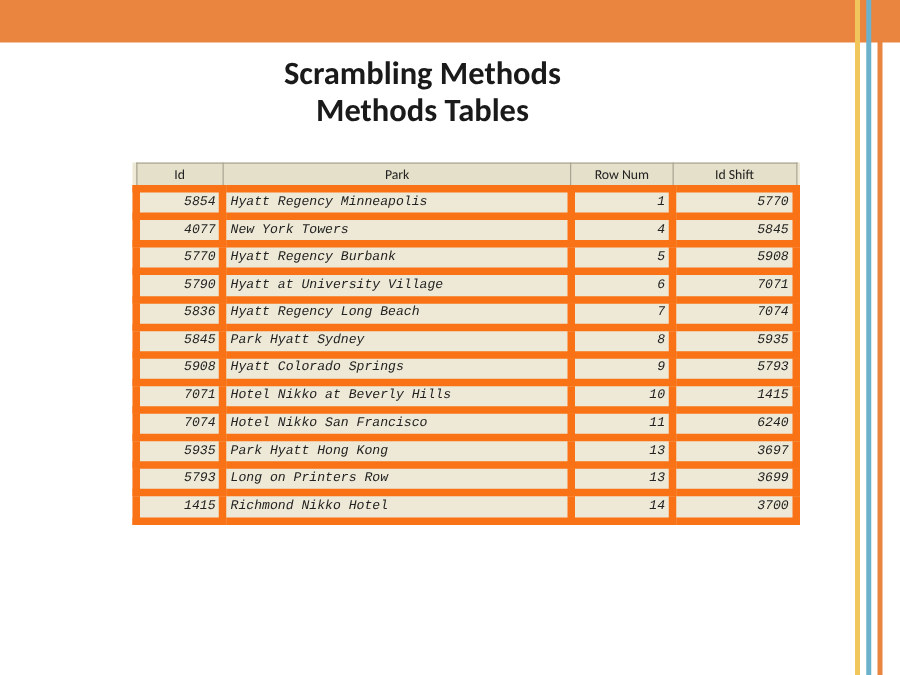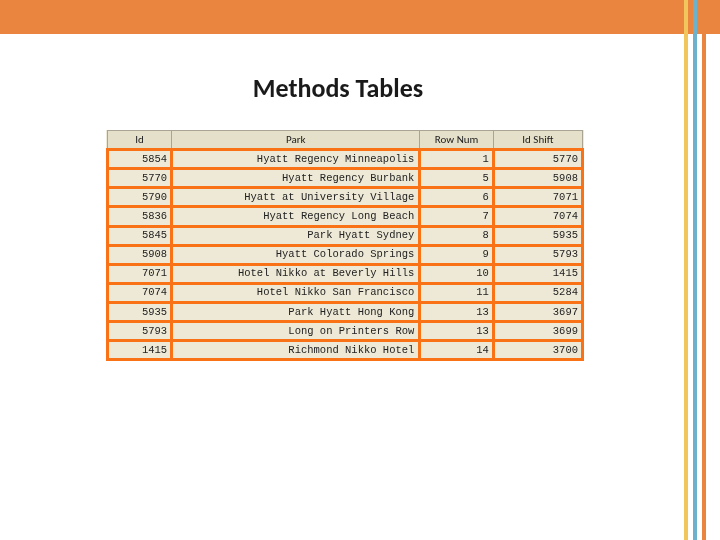--- a/index.html
+++ b/index.html
@@ -45,63 +45,64 @@
     font-size: 26px;
     font-weight: 700;
     color: #1a1a1a;
     line-height: 1.15;
   }
 
   .table-wrap {
     position: absolute;
     top: 130px;
     left: 106px;
-    width: 478px;
+    width: 534px;
   }
   table.data {
     border-collapse: collapse;
     width: 100%;
     background: #eee9d6;
     font-family: "Courier New", monospace;
     font-size: 10.5px;
     color: #222;
   }
   table.data th {
     background: #e5e0c9;
     border: 1px solid #a9a493;
     font-family: Calibri, Arial, sans-serif;
     font-size: 11px;
     font-weight: 400;
     padding: 2px 4px;
     text-align: center;
   }
   table.data td {
-    border: 3px solid #f97316;
+    border: 6px solid #f97316;
     padding: 1.5px 4px;
     line-height: 1.25;
+    font-style: italic;
   }
   table.data td.num { text-align: right; padding-right: 3px; }
-  table.data td.txt { text-align: right; padding-left: 3px; }
+  table.data td.txt { text-align: left; padding-left: 3px; }
 
   col.c-id    { width: 70px; }
   col.c-name  { width: 282px; }
   col.c-row   { width: 82px; }
   col.c-shift { width: 100px; }
 </style>
 </head>
 <body>
 <div class="slide">
 
   <div class="top-bar"></div>
   <div class="side-bar side1"></div>
   <div class="side-bar side2"></div>
   <div class="side-bar side3"></div>
 
   <div class="title">
-    <br>
+    <span>Scrambling Methods</span><br>
     <span>Methods Tables</span>
   </div>
 
   <div class="table-wrap">
     <table class="data">
       <colgroup>
         <col class="c-id">
           <col class="c-name">
           <col class="c-row">
           <col class="c-shift">
@@ -113,20 +114,26 @@
           <th>Row Num</th>
           <th>Id Shift</th>
         </tr>
       </thead>
       <tbody>
           <tr>
             <td class="num">5854</td>
             <td class="txt">Hyatt Regency Minneapolis</td>
             <td class="num">1</td>
             <td class="num">5770</td>
+          </tr>
+          <tr>
+            <td class="num">4077</td>
+            <td class="txt">New York Towers</td>
+            <td class="num">4</td>
+            <td class="num">5845</td>
           </tr>
           <tr>
             <td class="num">5770</td>
             <td class="txt">Hyatt Regency Burbank</td>
             <td class="num">5</td>
             <td class="num">5908</td>
           </tr>
           <tr>
             <td class="num">5790</td>
             <td class="txt">Hyatt at University Village</td>
@@ -154,21 +161,21 @@
           <tr>
             <td class="num">7071</td>
             <td class="txt">Hotel Nikko at Beverly Hills</td>
             <td class="num">10</td>
             <td class="num">1415</td>
           </tr>
           <tr>
             <td class="num">7074</td>
             <td class="txt">Hotel Nikko San Francisco</td>
             <td class="num">11</td>
-            <td class="num">5284</td>
+            <td class="num">6240</td>
           </tr>
           <tr>
             <td class="num">5935</td>
             <td class="txt">Park Hyatt Hong Kong</td>
             <td class="num">13</td>
             <td class="num">3697</td>
           </tr>
           <tr>
             <td class="num">5793</td>
             <td class="txt">Long on Printers Row</td>

